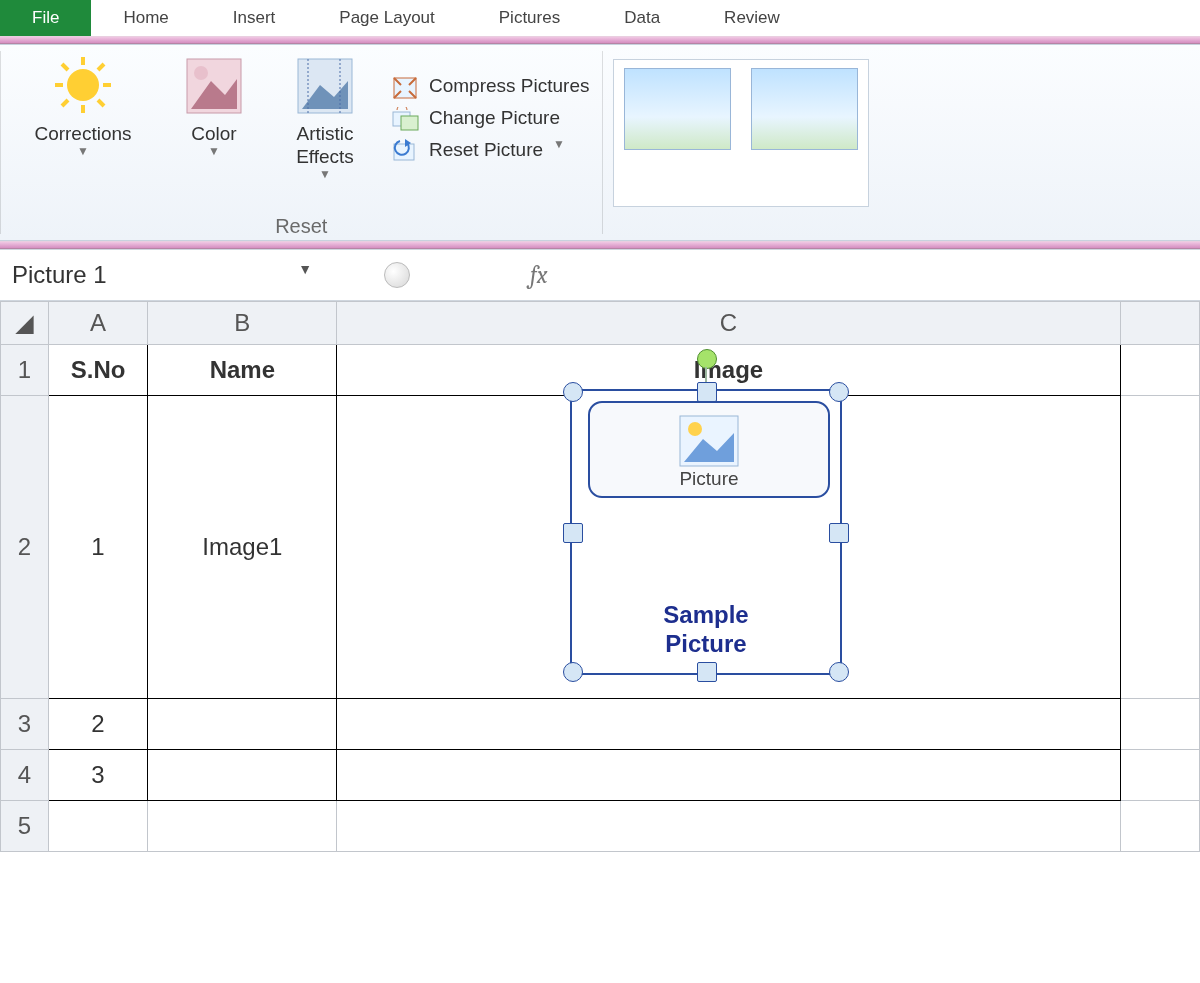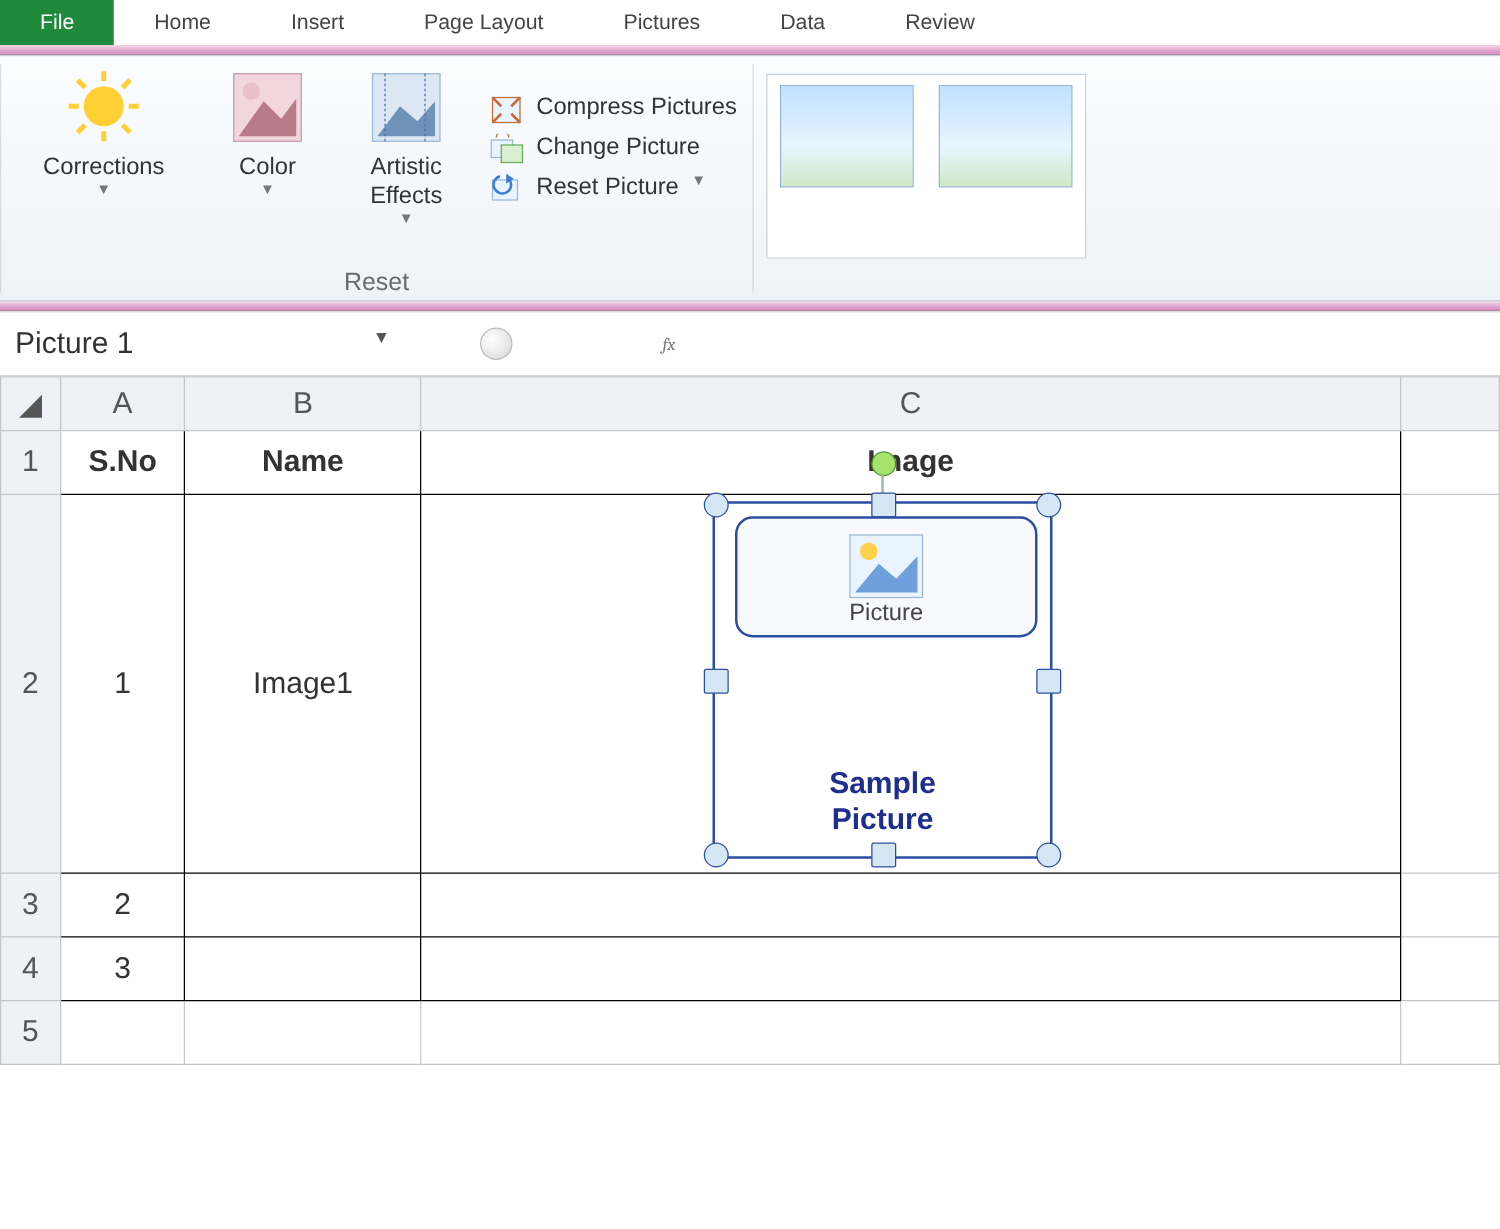--- a/index.html
+++ b/index.html
@@ -14,21 +14,21 @@
 .drop{font-size:12px;color:#777;margin-top:-2px}
 .mini-list{display:flex;flex-direction:column;gap:6px;justify-content:center;margin:8px 6px 0 6px}
 .mini-btn{display:flex;align-items:flex-start;gap:10px;font-size:19px;color:#333;cursor:pointer;white-space:nowrap}
 .grp-label-row{position:absolute;left:0;right:0;bottom:-2px;text-align:center;color:#6a6a6a;font-size:20px;pointer-events:none}
 .sep{width:1px;background:rgba(0,0,0,.12);margin:6px 0}
 .styles-gal{display:flex;gap:20px;margin:14px 10px 0 10px;border:1px solid #c7d2de;background:#fff;padding:8px 10px 18px;height:120px}
 .thumb{width:105px;height:80px;background:linear-gradient(#bfe2ff,#e8f5ff 60%,#cfe9c7);border:1px solid #99b6d8;position:relative}
 .fx-bar{height:6px;background:linear-gradient(#f0c7e3,#d58ec1);border-bottom:1px solid #b684a5;border-top:1px solid #e9cee0}
 .name-area{display:flex;align-items:center;background:#fff;border-top:1px solid #cfd6de;border-bottom:1px solid #cfd6de;height:50px}
 .name-box{width:300px;display:flex;align-items:flex-start;justify-content:space-between;padding:0 12px;font-size:24px}
-.fx-lbl{font-style:italic;font-family:"Cambria",serif;color:#777;font-size:14px;margin-left:120px;position:relative}
+.fx-lbl{font-style:italic;font-family:"Cambria",serif;color:#777;font-size:24px;margin-left:120px;position:relative}
 .knob{display:inline-block;width:24px;height:24px;border-radius:50%;background:radial-gradient(circle at 35% 35%,#fff,#d6d6d6);border:1px solid #bbb;margin-left:60px}
 .grid{position:relative;user-select:none}
 table.sheet{border-collapse:collapse;table-layout:fixed}
 table.sheet th,table.sheet td{border:1px solid #c2c6cc;text-align:center;font-size:24px;color:#333;background:#fff}
 table.sheet th{background:#eef1f5;font-weight:normal;color:#555}
 .row-h{width:48px}
 .colA{width:100px}.colB{width:190px}.colC{width:790px}.colD{width:80px}
 .hdr-row th{height:40px}
 .data td{height:48px}
 .data td.bold{font-weight:bold;border-color:#000}
@@ -193,21 +193,21 @@
   <tr class="data">
     <th>5</th>
     <td></td>
     <td></td>
     <td></td>
     <td></td>
   </tr>
 </tbody>
     </table>
 
-<div class="selbox" style="left:570px;top:100px;width:268px;height:282px">
+<div class="selbox" style="left:570px;top:88px;width:268px;height:282px">
 
   <div class="rot-handle" style="left:125px;top:-42px"></div>
   <div style="position:absolute;left:133px;top:-24px;width:2px;height:24px;background:#9db8a0"></div>
 
   <div class="sel-handle" style="left:-9px;top:-9px"></div>
   <div class="sel-handle" style="left:125px;top:-9px;border-radius:2px"></div>
   <div class="sel-handle" style="right:-9px;top:-9px"></div>
   <div class="sel-handle" style="left:-9px;top:132px;border-radius:2px"></div>
   <div class="sel-handle" style="right:-9px;top:132px;border-radius:2px"></div>
   <div class="sel-handle" style="left:-9px;bottom:-9px"></div>

